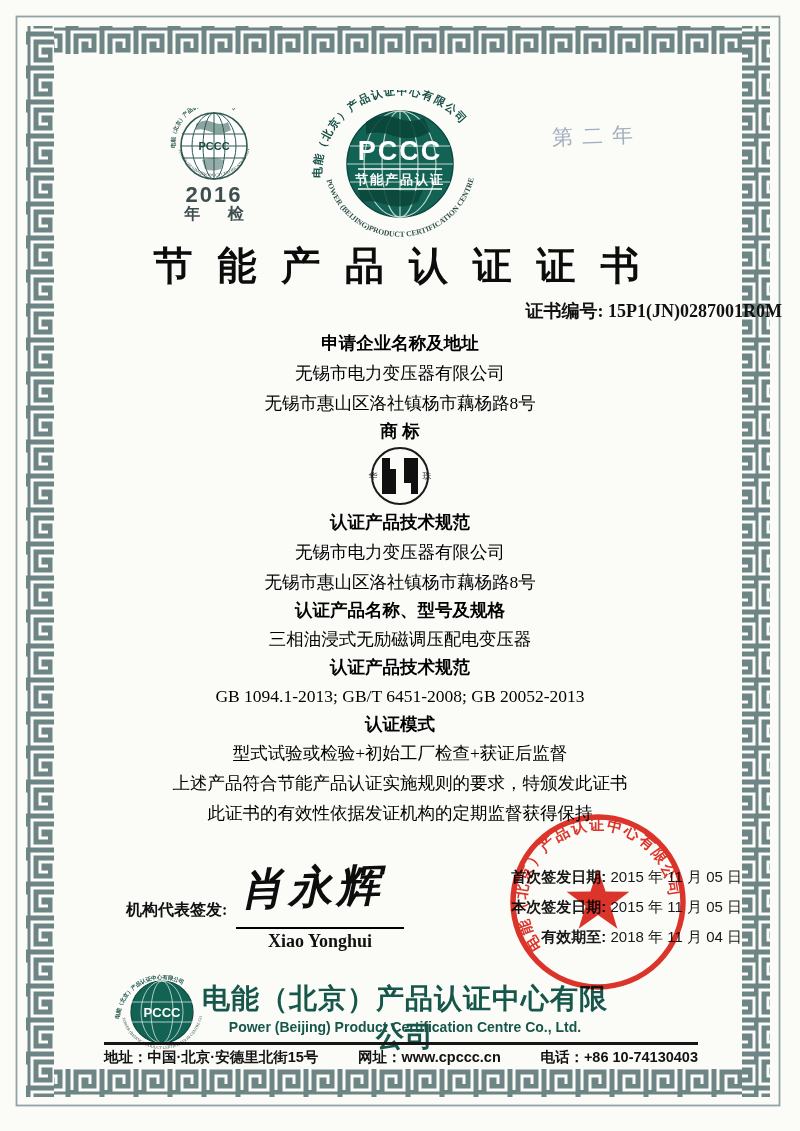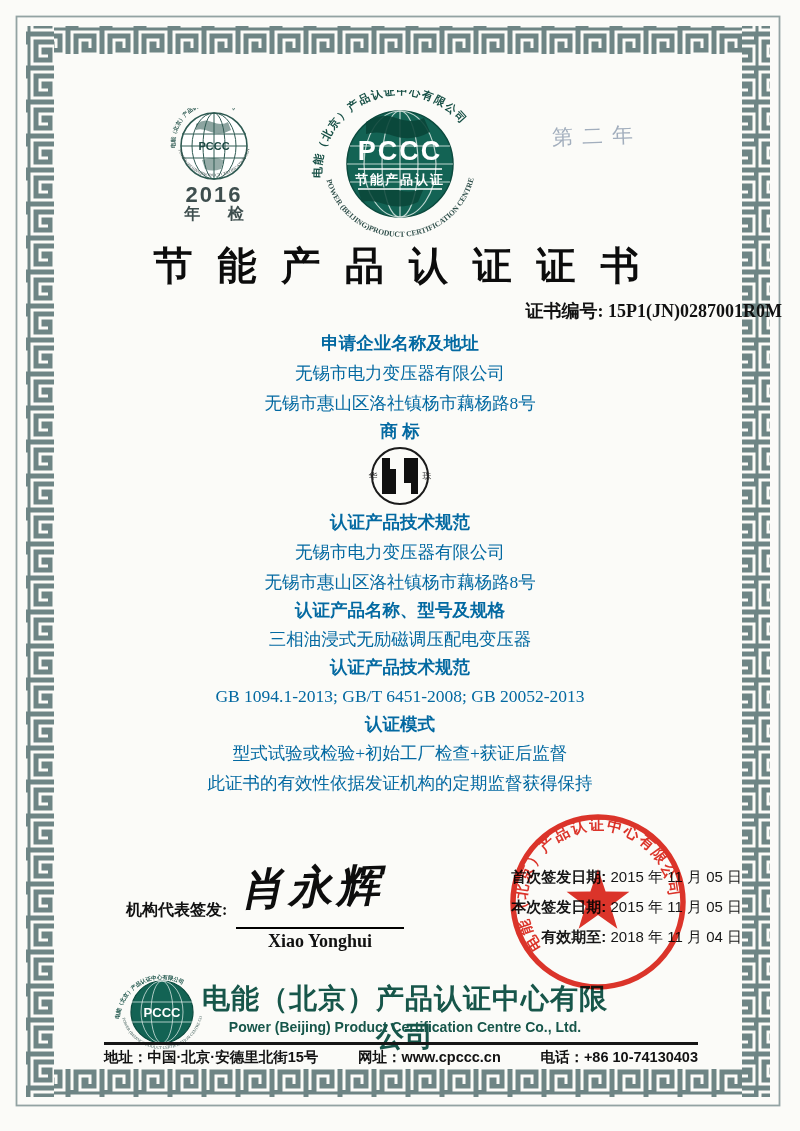--- a/index.html
+++ b/index.html
@@ -18,21 +18,21 @@
   .hand-year{left:552px;top:122px;z-index:3;font-size:21px;color:#93a1b3;letter-spacing:9px;
     transform:rotate(-2deg);opacity:.85;}
   
   .cert-title{left:0;right:0;top:228px;text-align:center;z-index:3;
     font-family:"Liberation Sans",sans-serif;font-weight:900;font-size:39px;
     letter-spacing:7px;color:#0c0c0c;margin-top:11px;}
   .cert-no{left:0;right:18px;top:299px;text-align:right;z-index:3;font-size:18px;font-weight:bold;}
   .cert-no .num{font-family:"Liberation Serif",serif;}
   
   .lines{left:60px;right:60px;top:328px;z-index:3;text-align:center;}
-  .l{height:30px;line-height:30px;font-size:17.5px;color:#0369a1;}
+  .l{height:30px;line-height:30px;font-size:17.5px;color:#000000;}
   .l.bold{font-weight:bold;}
   .l.small{height:27px;line-height:27px;}
   .tm-row{height:62px;display:flex;justify-content:center;align-items:center;}
   
   .sig-label{left:126px;top:900px;z-index:3;font-size:16px;font-weight:bold;}
   .sig-name{left:240px;top:858px;z-index:3;font-size:44px;font-weight:bold;font-style:italic;
     letter-spacing:4px;transform:rotate(-2deg);color:#0d0d0d;}
   .sig-line{left:236px;top:927px;width:168px;height:2px;background:#000;z-index:3;}
   .sig-en{left:236px;top:931px;width:168px;text-align:center;z-index:3;
     font-size:18px;font-weight:bold;}
@@ -160,20 +160,21 @@
     </div>
     <div class="l bold">认证产品技术规范</div>
     <div class="l">无锡市电力变压器有限公司</div>
     <div class="l">无锡市惠山区洛社镇杨市藕杨路8号</div>
     <div class="l bold small">认证产品名称、型号及规格</div>
     <div class="l">三相油浸式无励磁调压配电变压器</div>
     <div class="l bold small">认证产品技术规范</div>
     <div class="l">GB 1094.1-2013; GB/T 6451-2008; GB 20052-2013</div>
     <div class="l bold small">认证模式</div>
     <div class="l">型式试验或检验+初始工厂检查+获证后监督</div>
+    <div class="l">上述产品符合节能产品认证实施规则的要求，特颁发此证书</div>
     <div class="l">此证书的有效性依据发证机构的定期监督获得保持</div>
   </div>
 
   <div class="abs sig-label">机构代表签发:</div>
   <div class="abs sig-name">肖永辉</div>
   <div class="abs sig-line"></div>
   <div class="abs sig-en">Xiao Yonghui</div>
 
   <div class="abs dates">
     <div class="row">

